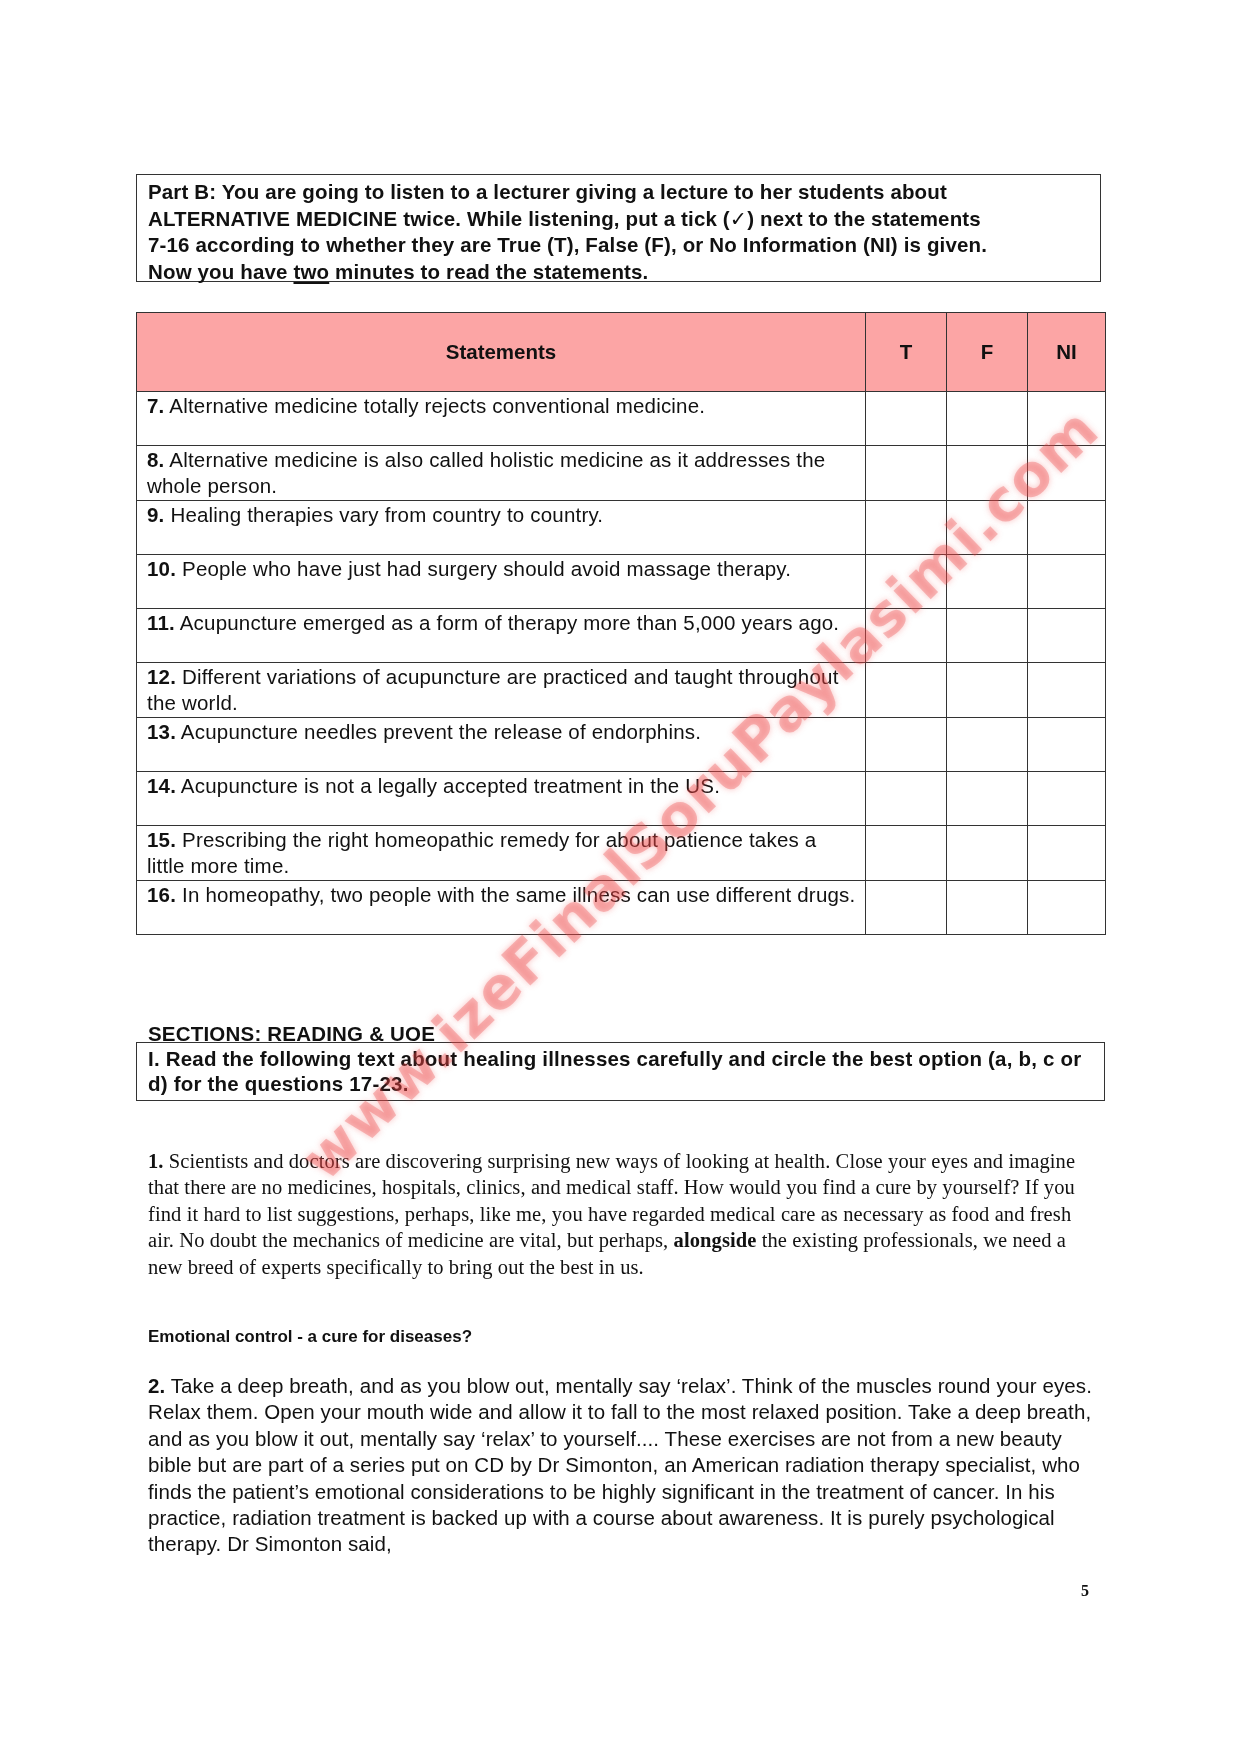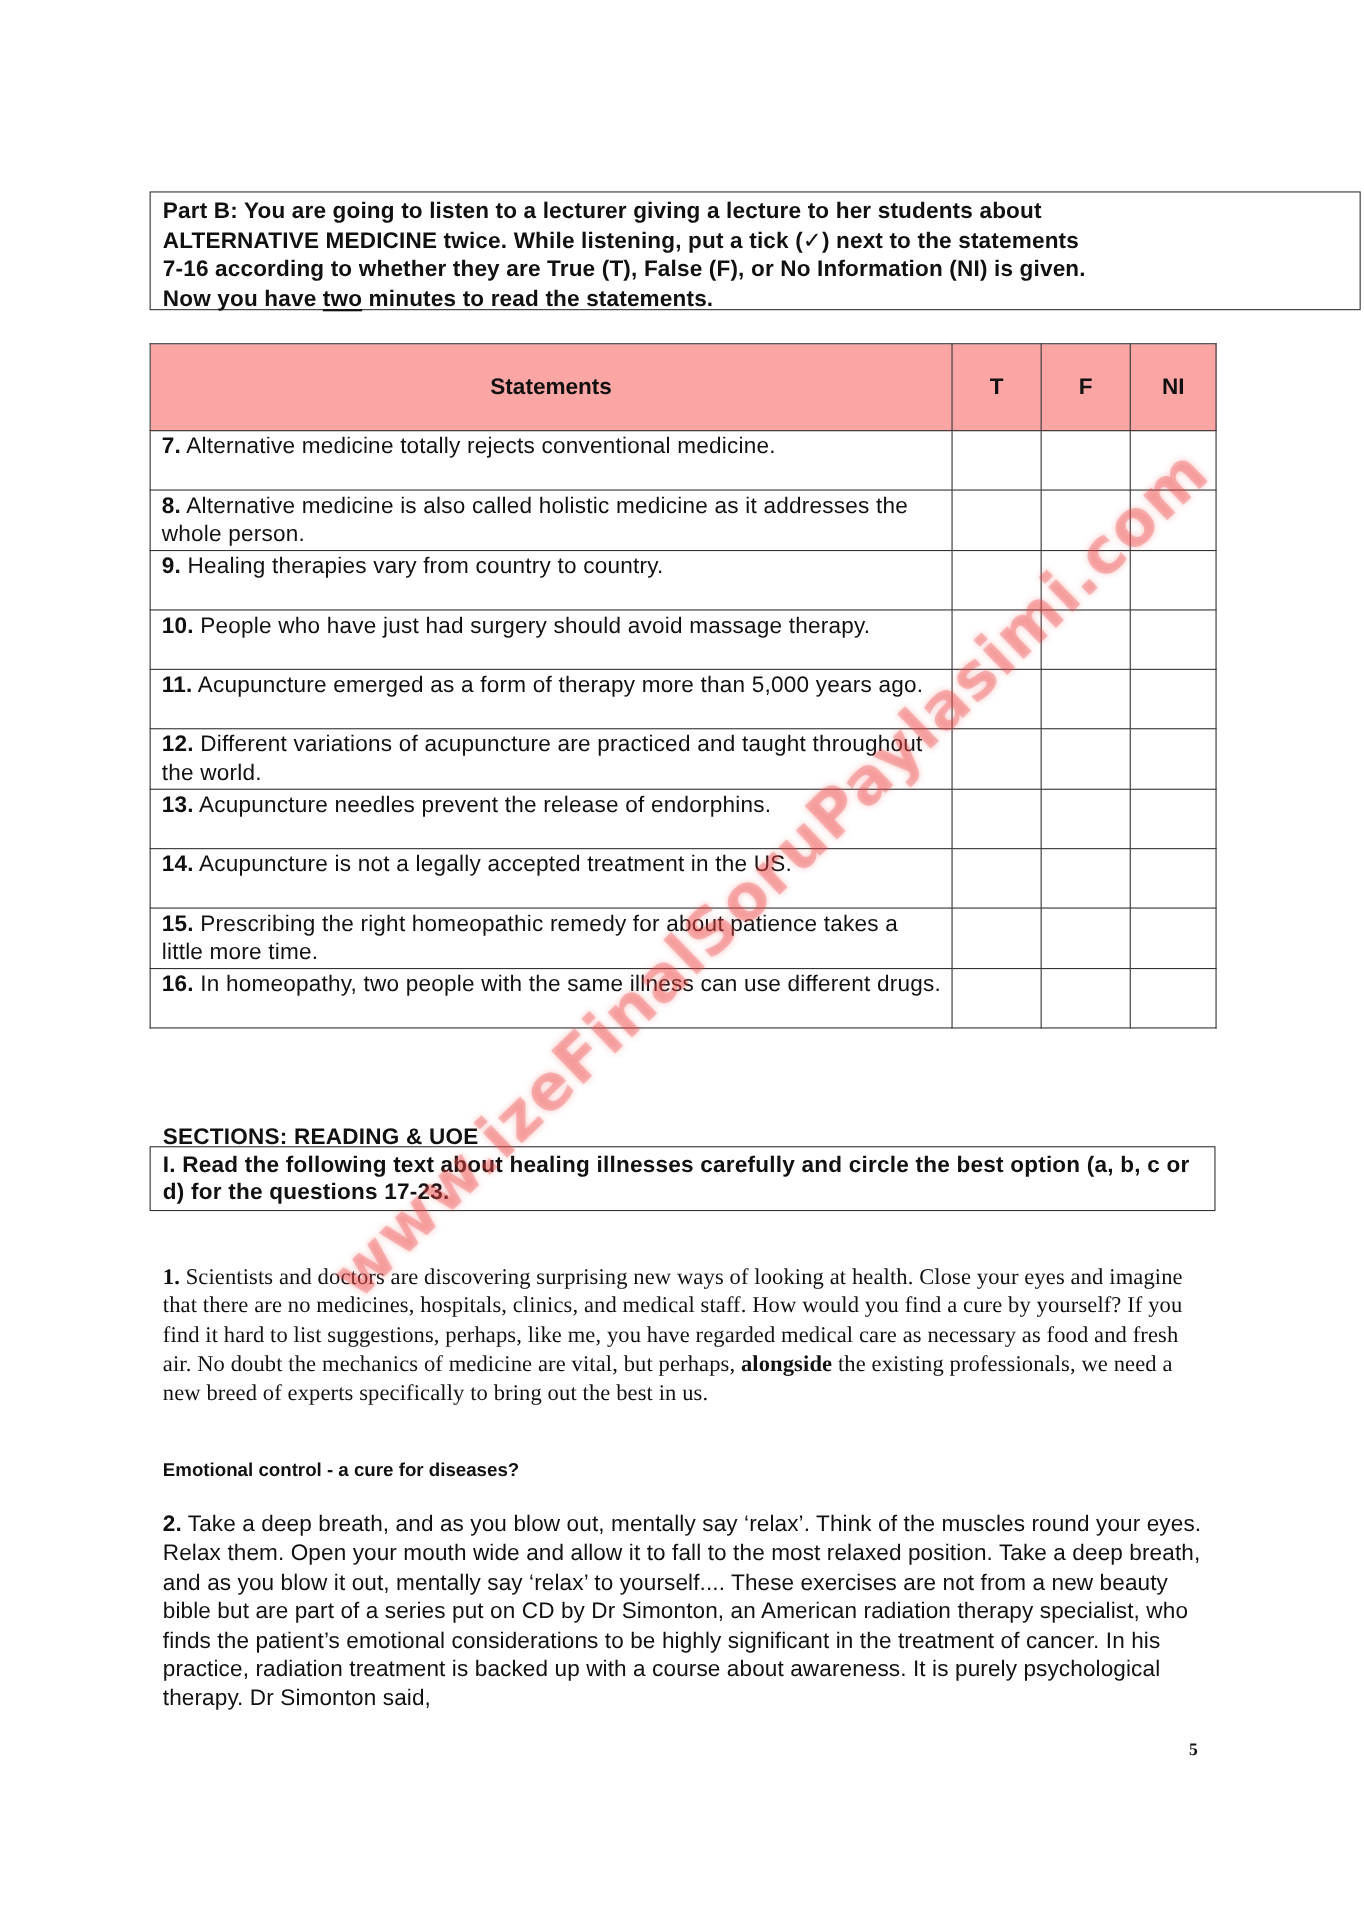--- a/index.html
+++ b/index.html
@@ -1,20 +1,20 @@
 <!DOCTYPE html>
 <html><head>
   <meta charset="utf-8">
   <style>
     html, body { margin: 0; padding: 0; background: #ffffff; }
     body { width: 1240px; height: 1754px; position: relative; overflow: hidden;
            font-family: "Liberation Sans", "DejaVu Sans", sans-serif; color: #111111; }
     .page { position: absolute; inset: 0; }
 
-    .instr-box { position: absolute; left: 136px; top: 174px; width: 1101px; height: 108px;
+    .instr-box { position: absolute; left: 136px; top: 174px; width: 965px; height: 108px;
                  border: 1.5px solid #333; box-sizing: border-box; padding: 4px 11px 0 11px;
                  font-weight: bold; font-size: 20.5px; line-height: 26.5px; letter-spacing: 0.15px; }
     .instr-box u { text-decoration: underline; text-underline-offset: 3px; }
 
     table.stmts { position: absolute; left: 136px; top: 312px; width: 969px; border-collapse: collapse;
                   table-layout: fixed; font-size: 20.5px; }
     table.stmts th, table.stmts td { border: 1.5px solid #333; padding: 0; vertical-align: top; }
     table.stmts th { background: #fca5a5; height: 78px; vertical-align: middle; text-align: center;
                      font-weight: bold; font-size: 20.5px; }
     table.stmts td { height: 52.3px; }

